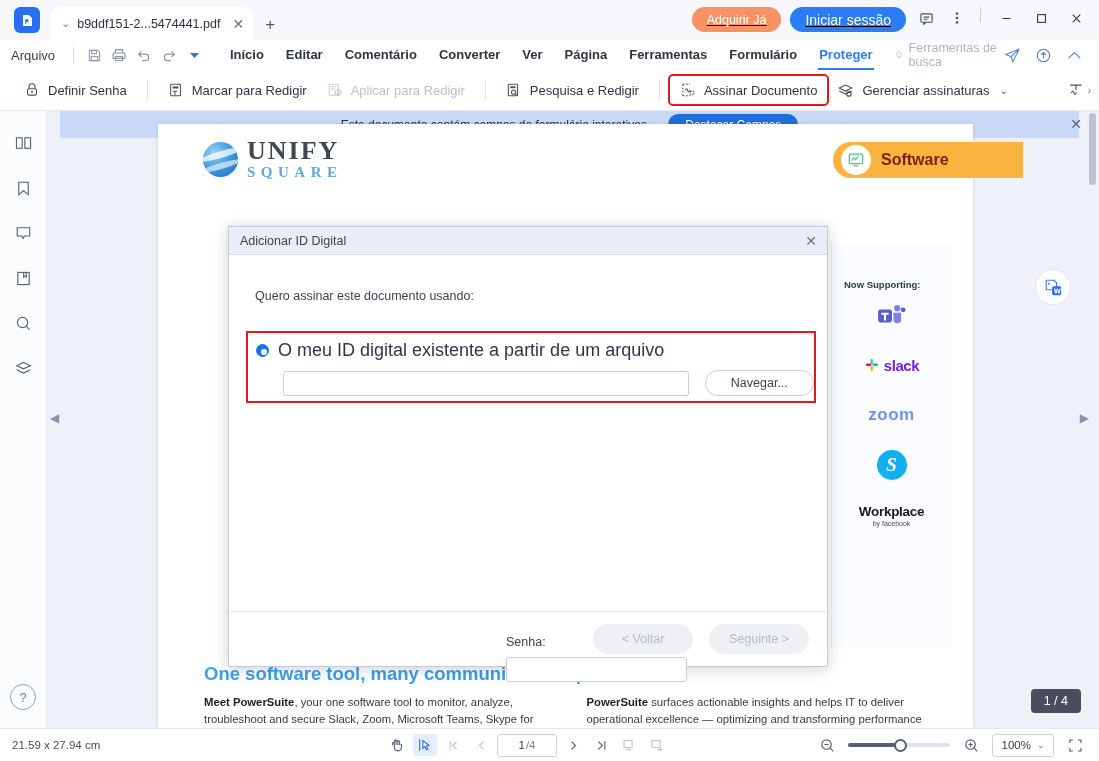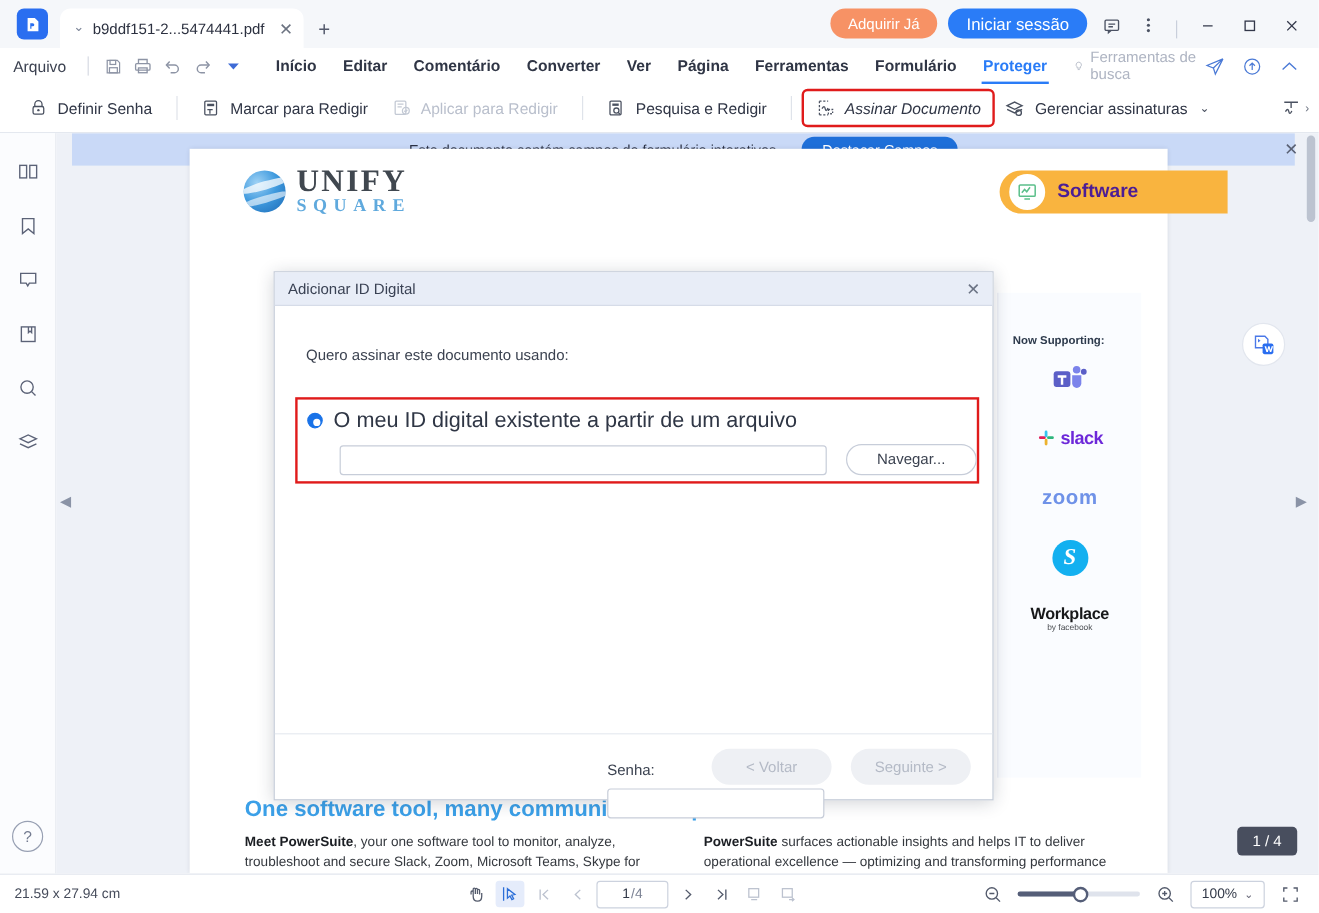--- a/index.html
+++ b/index.html
@@ -27,21 +27,21 @@
     margin-left:10px; margin-bottom:0; height:33px;
     background:#fff; border-radius:9px 9px 0 0;
     display:flex; align-items:center; padding:0 9px 0 11px;
     min-width:180px; position:relative;
   }
   .tab .chev { color:#7a8396; font-size:11px; margin-right:7px; line-height:1; }
   .tab .tabname { font-size:12.5px; color:#2c3140; white-space:nowrap; }
   .tab .tabclose { margin-left:12px; color:#6b7280; font-size:14px; line-height:1; cursor:pointer; }
   .newtab { margin-left:12px; margin-bottom:7px; color:#53596b; font-size:17px; line-height:1; cursor:pointer; }
 
-  .tb-right { margin-left:auto; display:flex; align-items:flex-end; margin-bottom:8px; margin-right:10px; gap:9px; }
+  .tb-right { margin-left:auto; display:flex; align-items:flex-start; margin-bottom:8px; margin-right:10px; gap:9px;text-decoration:underline; }
   .btn-buy {
     background:#f79265; color:#fff; border:none; border-radius:13px;
     height:25px; padding:0 15px; font-size:12.5px; cursor:pointer;
     font-family:inherit;
   }
   .btn-login {
     background:#2a7cf7; color:#fff; border:none; border-radius:13px;
     height:25px; padding:0 15px; font-size:14px; cursor:pointer;
     font-family:inherit;
   }
@@ -81,21 +81,21 @@
     display:flex; align-items:center; padding-left:14px;
   }
   .rb {
     display:flex; align-items:center; gap:8px; height:28px; padding:0 10px;
     font-size:13px; color:#2f3545; cursor:pointer; border-radius:4px; white-space:nowrap;
   }
   .rb.disabled { color:#b9bfcc; cursor:default; }
   .rb .ic { display:flex; align-items:center; color:#4a5160; }
   .rb.disabled .ic { color:#c3c9d4; }
   .rb-sep { width:1px; height:20px; background:#dfe3ea; margin:0 10px; }
-  .rb-highlight { outline:2px solid #e01b1b; border-radius:3px;font-style:italic; }
+  .rb-highlight { outline:2px solid #e01b1b; border-radius:3px; }
   .rb-chev { font-size:10px; color:#4a5160; margin-left:2px; }
   .ribbon-right { margin-left:auto; margin-right:8px; display:flex; align-items:center; color:#4a5160; gap:2px; }
 
   
   .sidebar {
     position:absolute; top:111px; left:0; width:47px; height:617px;
     background:#fbfcfe; border-right:1px solid #e7eaf0;
     display:flex; flex-direction:column; align-items:center; padding-top:18px; gap:17px;
   }
   .sb-ic { width:28px; height:28px; display:flex; align-items:center; justify-content:center;
@@ -141,21 +141,21 @@
   .square { font-size:15px; letter-spacing:5.5px; color:#5fa9dd; font-weight:bold;
     font-family:"Liberation Serif", serif; }
 
   .soft-banner {
     position:absolute; top:18px; right:-50px; width:190px; height:36px;
     background:#f9b43f; border-radius:18px 0 0 18px; display:flex; align-items:center;
     padding-left:8px; gap:10px;
   }
   .soft-circ { width:30px; height:30px; border-radius:50%; background:#fff;
     display:flex; align-items:center; justify-content:center; }
-  .soft-label { color:#4c1d95; font-size:16px; font-weight:bold; }
+  .soft-label { color:#7f1d1d; font-size:16px; font-weight:bold; }
 
   .side-card {
     position:absolute; top:120px; right:22px; width:120px; bottom:80px;
     background:#fafcff; border-left:1px solid #edf1f7;
     display:flex; flex-direction:column; align-items:center; padding-top:35px;
   }
   .now-sup { font-size:9.5px; font-weight:bold; color:#2d3a4c; align-self:flex-start; margin-left:12px; }
   .logo-slot { height:50px; display:flex; align-items:center; justify-content:center; width:100%; }
   .slack-word { font-size:15px; font-weight:bold; color:#6d28d9; letter-spacing:-.4px; }
   .zoom-word { font-size:17px; font-weight:bold; color:#6f92e8; letter-spacing:.5px; }

